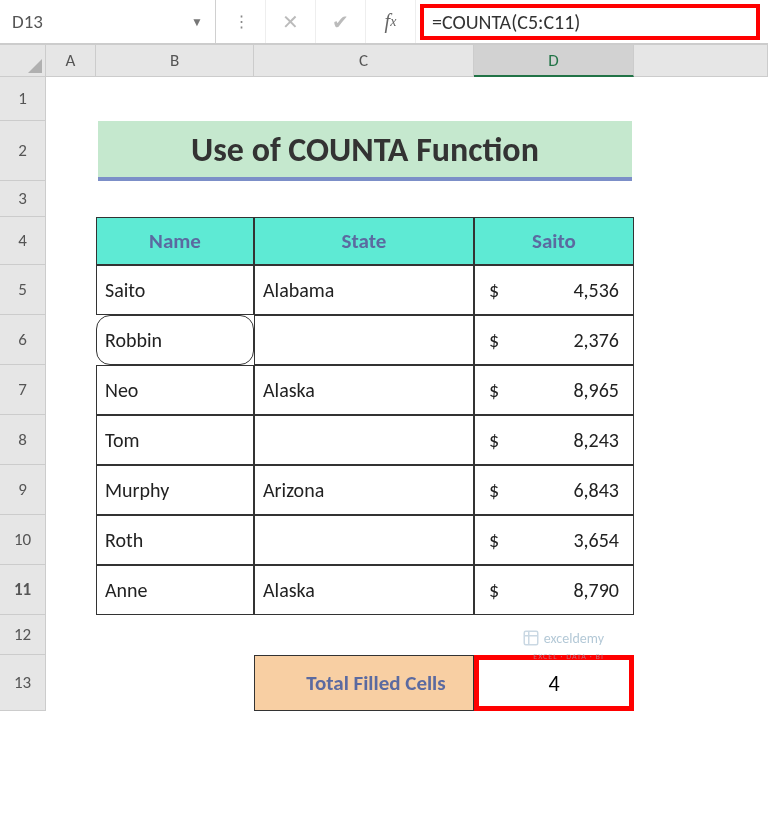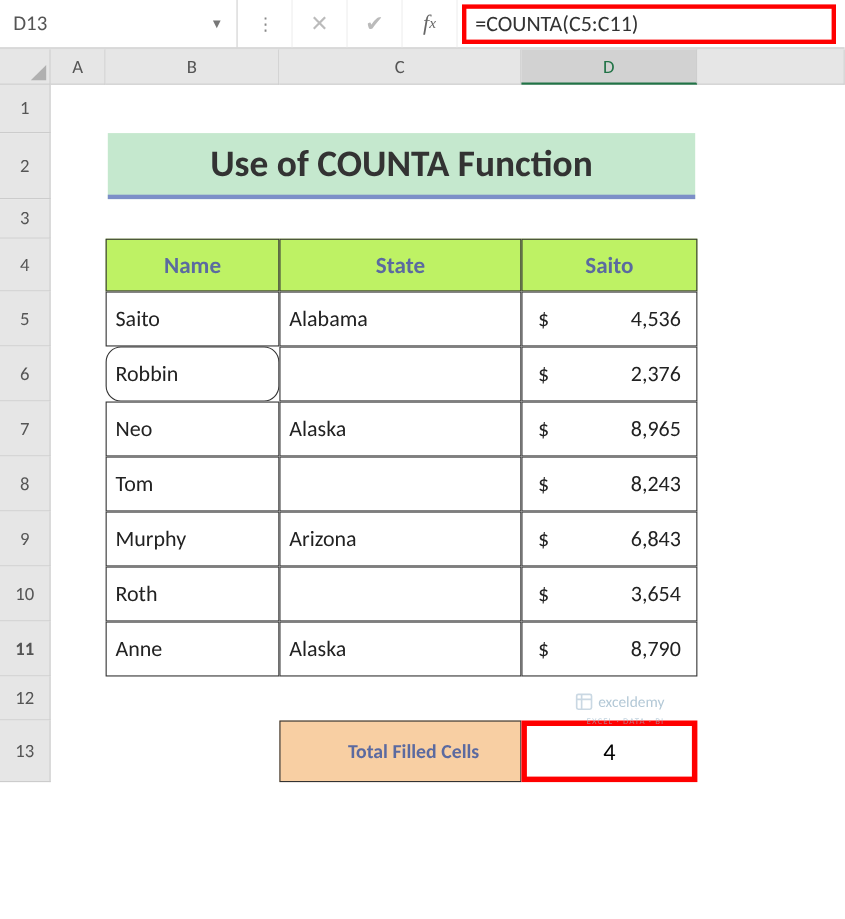--- a/index.html
+++ b/index.html
@@ -116,21 +116,21 @@
     border-bottom: 4px solid #7c8fc8;
     display: flex;
     align-items: center;
     justify-content: center;
     font-size: 34px;
     font-weight: bold;
     color: #333;
     margin: 0 2px;
   }
   .tbl-head {
-    background: #bef264;
+    background: #5eead4;
     border: 1px solid #333;
     font-weight: bold;
     color: #5b6aa0;
     font-size: 21px;
     display: flex;
     align-items: center;
     justify-content: center;
   }
   .tbl-cell {
     border: 1px solid #333;
@@ -149,21 +149,21 @@
     display: flex;
     align-items: center;
     justify-content: space-between;
     padding: 0 14px;
   }
   .total-label {
     background: #f8cfa3;
     border: 1px solid #333;
     color: #5b6aa0;
     font-weight: bold;
-    font-size: 18px;
+    font-size: 21px;
     display: flex;
     align-items: center;
     justify-content: center;
     padding-left: 24px;
   }
   .total-value {
     background: #fff;
     border: 5px solid red;
     font-size: 22px;
     display: flex;

